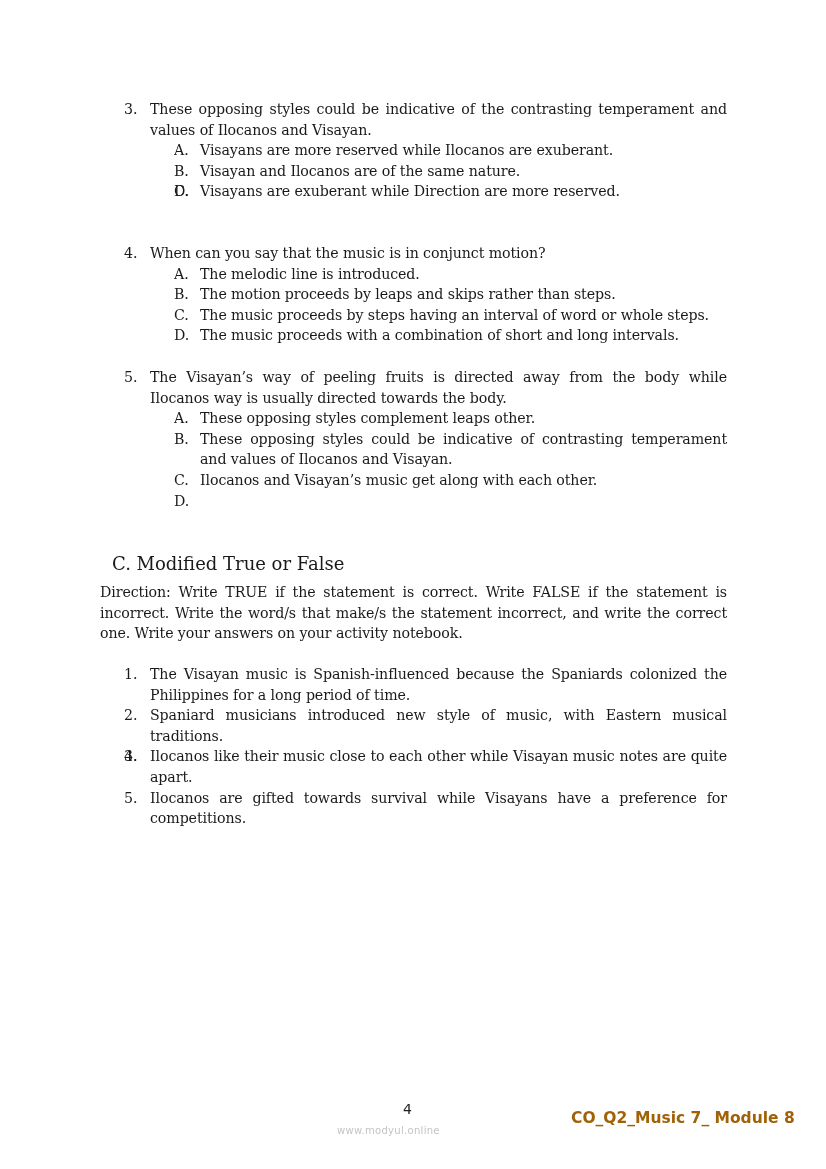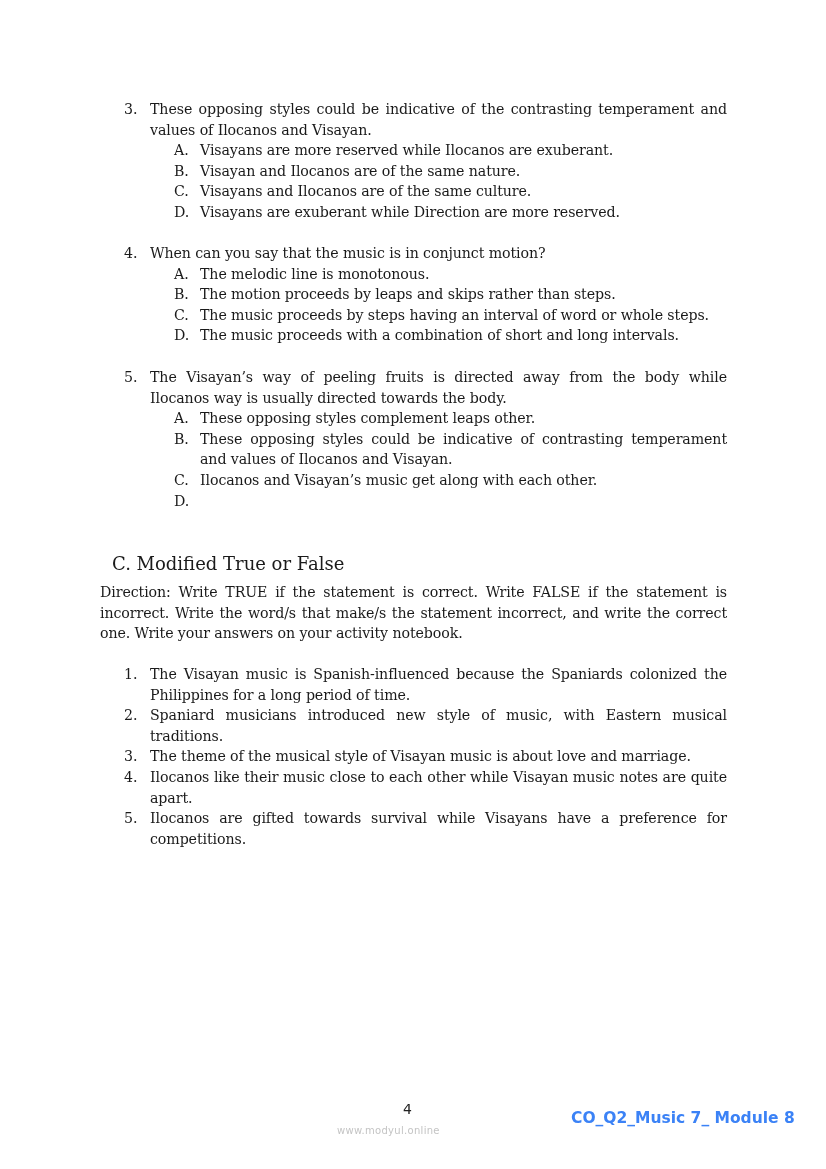--- a/index.html
+++ b/index.html
@@ -12,44 +12,44 @@
   .q .stem { margin-left: 26px; text-align: justify; }
   .opts { margin-left: 50px; }
   .opt { position: relative; padding-left: 26px; text-align: justify; }
   .opt .letter { position: absolute; left: 0; top: 0; }
   .heading { position: absolute; left: 112px; top: 553px; font-weight: normal; font-size: 18px; }
   .direction { position: absolute; left: 100px; top: 582px; width: 627px; text-align: justify; }
   .tf { position: absolute; left: 124px; top: 664px; width: 603px; }
   .tf .item { position: relative; padding-left: 26px; text-align: justify; }
   .tf .item .n { position: absolute; left: 0; top: 0; }
   .footer-page { position: absolute; left: 403px; top: 1101px; font-family: "DejaVu Sans", sans-serif; font-size: 14px; color: #222; }
-  .footer-code { position: absolute; left: 571px; top: 1109px; font-family: "DejaVu Sans", sans-serif; font-weight: bold; font-size: 15.5px; color: #3b82f6; }
+  .footer-code { position: absolute; left: 571px; top: 1109px; font-family: "DejaVu Sans", sans-serif; font-weight: bold; font-size: 15.5px; color: #a16207; }
   .watermark { position: absolute; left: 337px; top: 1125px; font-family: "DejaVu Sans", sans-serif; font-size: 10px; color: #c4c4c4; letter-spacing: 0.3px; }
 </style>
 </head>
 <body>
 
 <div class="page">
 
   <div class="q text" style="top:99px;">
     <span class="num">3.</span>
     <div class="stem">These opposing styles could be indicative of the contrasting temperament and values of Ilocanos and Visayan.</div>
     <div class="opts">
       <div class="opt"><span class="letter">A.</span><span>Visayans are more reserved while Ilocanos are exuberant.</span></div>
       <div class="opt"><span class="letter">B.</span><span>Visayan and Ilocanos are of the same nature.</span></div>
-      <div class="opt"><span class="letter">C.</span><span>Visayans and Ilocanos are of the same culture.</span></div>
+      <div class="opt"><span class="letter">C.</span></div>
       <div class="opt"><span class="letter">D.</span><span>Visayans are exuberant while Direction are more reserved.</span></div>
     </div>
   </div>
 
   <div class="q text" style="top:243px;">
     <span class="num">4.</span>
     <div class="stem">When can you say that the music is in conjunct motion?</div>
     <div class="opts">
-      <div class="opt"><span class="letter">A.</span><span>The melodic line is monotonous.</span></div>
+      <div class="opt"><span class="letter">A.</span><span>The melodic line is introduced.</span></div>
       <div class="opt"><span class="letter">B.</span><span>The motion proceeds by leaps and skips rather than steps.</span></div>
       <div class="opt"><span class="letter">C.</span><span>The music proceeds by steps having an interval of word or whole steps.</span></div>
       <div class="opt"><span class="letter">D.</span><span>The music proceeds with a combination of short and long intervals.</span></div>
     </div>
   </div>
 
   <div class="q text" style="top:367px;">
     <span class="num">5.</span>
     <div class="stem">The Visayan’s way of peeling fruits is directed away from the body while Ilocanos way is usually directed towards the body.</div>
     <div class="opts">
@@ -59,21 +59,21 @@
       <div class="opt"><span class="letter">D.</span></div>
     </div>
   </div>
 
   <div class="heading">C.  Modified True or False</div>
   <div class="direction text">Direction: Write TRUE if the statement is correct. Write FALSE if the statement is incorrect. Write the word/s that make/s the statement incorrect, and write the correct one. Write your answers on your activity notebook.</div>
 
   <div class="tf text">
     <div class="item"><span class="n">1.</span><span>The Visayan music is Spanish-influenced because the Spaniards colonized the Philippines for a long period of time.</span></div>
     <div class="item"><span class="n">2.</span><span>Spaniard musicians introduced new style of music, with Eastern musical traditions.</span></div>
-    <div class="item"><span class="n">3.</span><span>The theme of the musical style of Visayan music is about love and marriage.</span></div>
+    <div class="item"><span class="n">3.</span></div>
     <div class="item"><span class="n">4.</span><span>Ilocanos like their music close to each other while Visayan music notes are quite apart.</span></div>
     <div class="item"><span class="n">5.</span><span>Ilocanos are gifted towards survival while Visayans have a preference for competitions.</span></div>
   </div>
 
   <div class="footer-page">4</div>
   <div class="footer-code">CO_Q2_Music 7_ Module 8</div>
   <div class="watermark">www.modyul.online</div>
 </div>
 
 </body></html>

